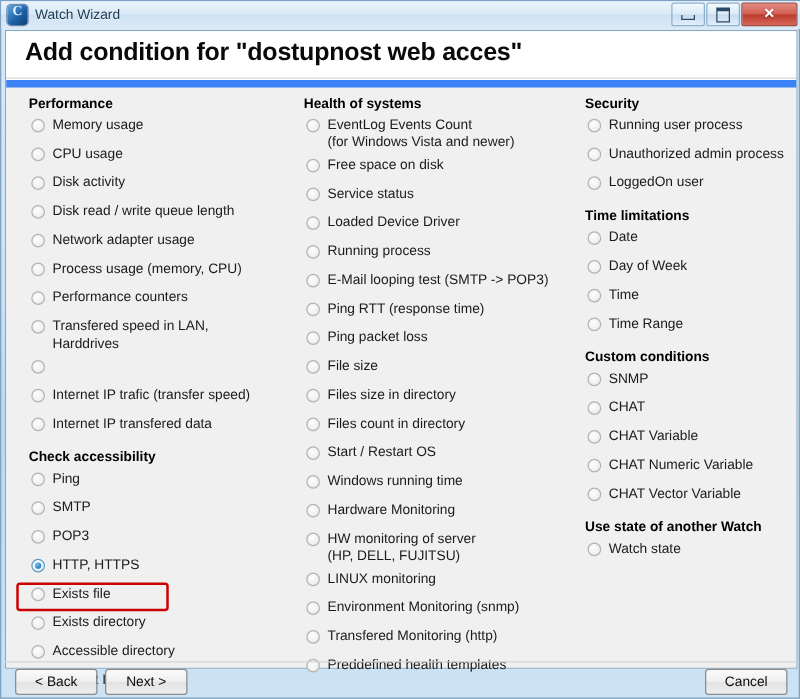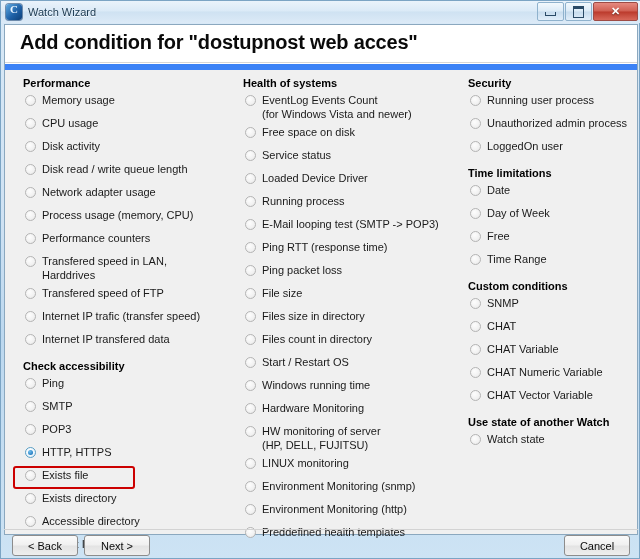--- a/index.html
+++ b/index.html
@@ -332,21 +332,20 @@
               <span class="rb"></span>
               <span class="lbl">Performance counters</span>
             </div>
             <div class="radio-row">
               <span class="rb"></span>
               <span class="lbl">Transfered speed in LAN,</span>
               <span class="lbl2">Harddrives</span>
             </div>
             <div class="radio-row">
               <span class="rb"></span>
-              <span class="lbl">Transfered speed of FTP</span>
             </div>
             <div class="radio-row">
               <span class="rb"></span>
               <span class="lbl">Internet IP trafic (transfer speed)</span>
             </div>
             <div class="radio-row">
               <span class="rb"></span>
               <span class="lbl">Internet IP transfered data</span>
             </div>
           </div>
@@ -454,21 +453,21 @@
             <div class="radio-row">
               <span class="rb"></span>
               <span class="lbl">LINUX monitoring</span>
             </div>
             <div class="radio-row">
               <span class="rb"></span>
               <span class="lbl">Environment Monitoring (snmp)</span>
             </div>
             <div class="radio-row">
               <span class="rb"></span>
-              <span class="lbl">Environment Monitoring (http)</span>
+              <span class="lbl">Transfered Monitoring (http)</span>
             </div>
             <div class="radio-row">
               <span class="rb"></span>
               <span class="lbl">Preddefined health templates</span>
             </div>
           </div>
         </div>
       <div class="column" id="col-3">
           <div class="group">
             <div class="group-title">Security</div>
@@ -490,21 +489,21 @@
             <div class="radio-row">
               <span class="rb"></span>
               <span class="lbl">Date</span>
             </div>
             <div class="radio-row">
               <span class="rb"></span>
               <span class="lbl">Day of Week</span>
             </div>
             <div class="radio-row">
               <span class="rb"></span>
-              <span class="lbl">Free</span>
+              <span class="lbl">Time</span>
             </div>
             <div class="radio-row">
               <span class="rb"></span>
               <span class="lbl">Time Range</span>
             </div>
           </div>
           <div class="group">
             <div class="group-title">Custom conditions</div>
             <div class="radio-row">
               <span class="rb"></span>

